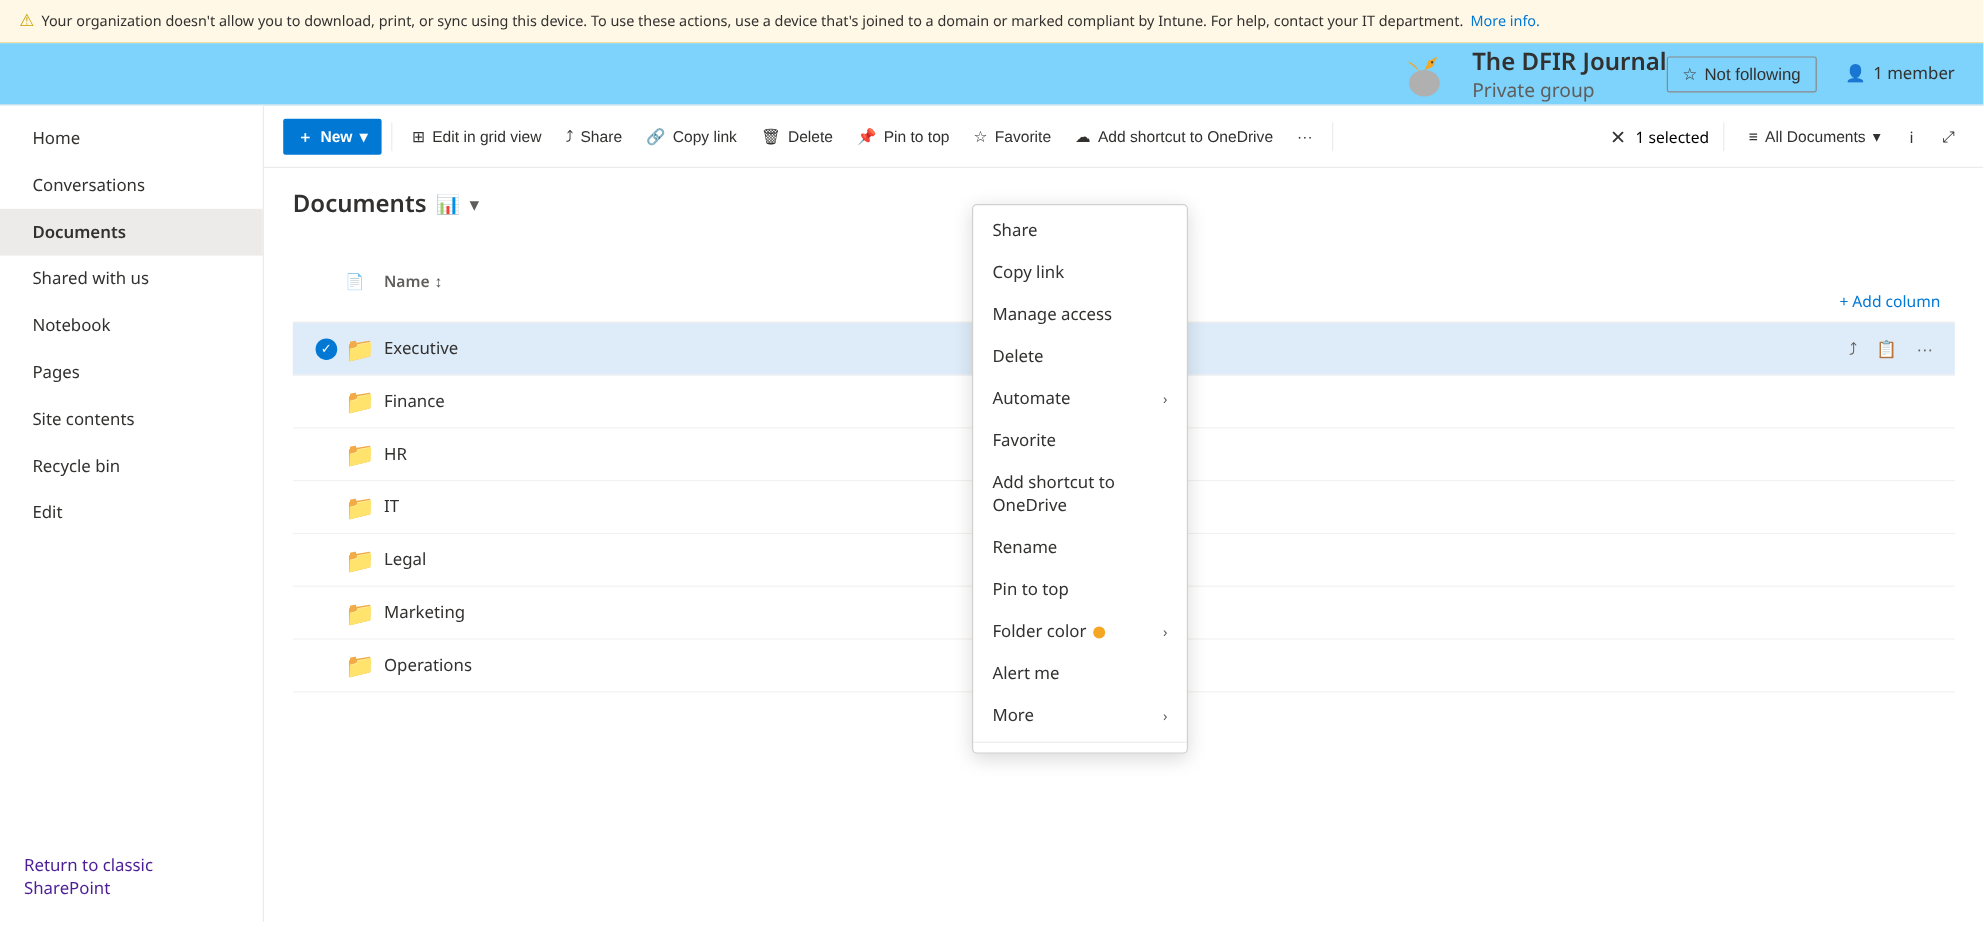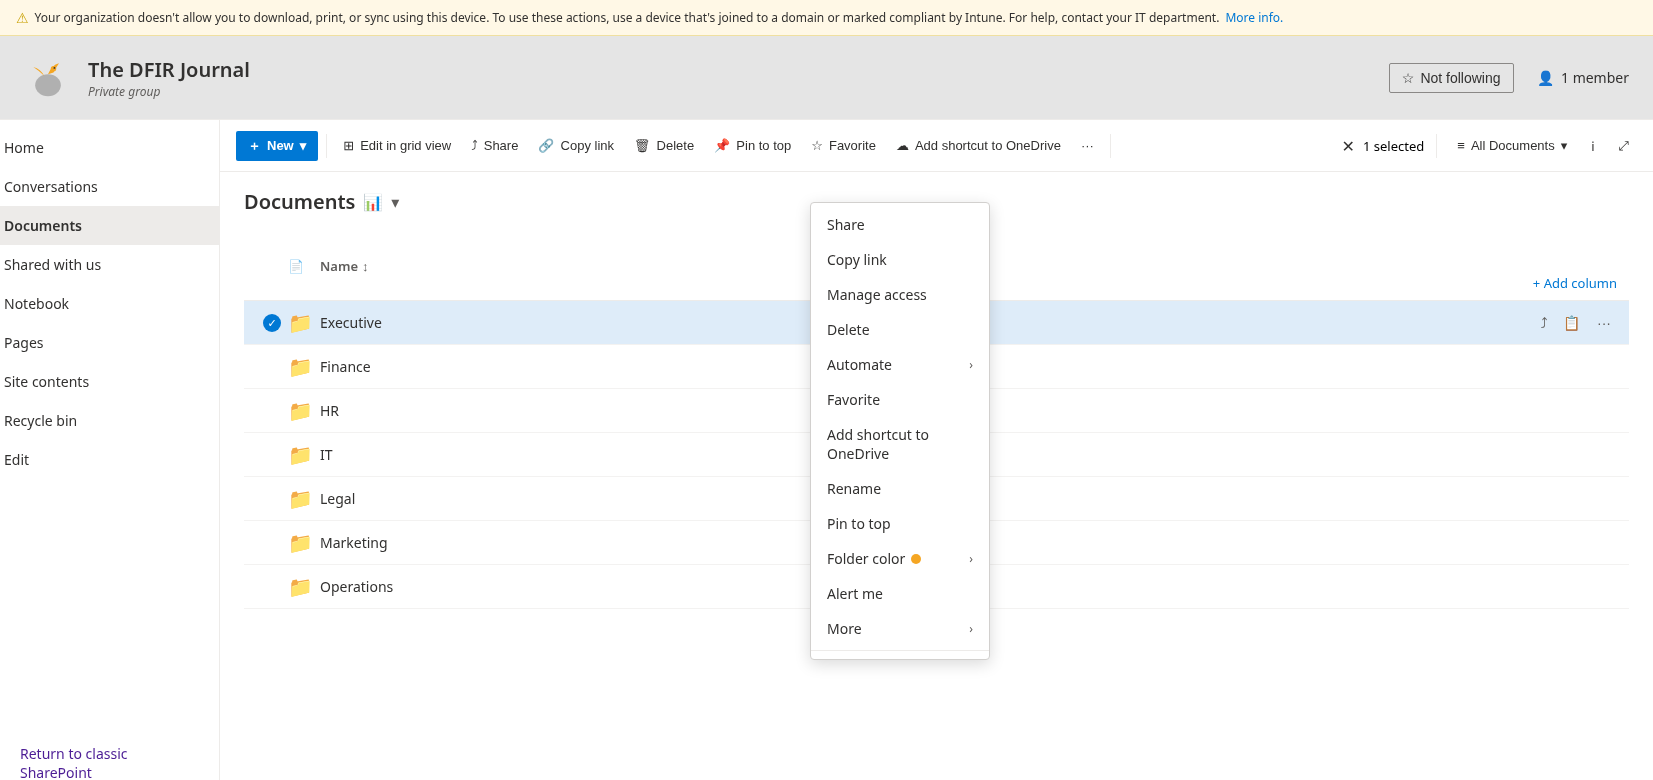--- a/index.html
+++ b/index.html
@@ -18,31 +18,31 @@
       min-height: 32px;
     }
     .warning-bar .warn-icon { color: #c8a000; font-size: 14px; flex-shrink: 0; }
     .warning-bar a { color: #0078d4; text-decoration: none; }
 
     
     .site-header {
       display: flex;
       align-items: center;
       padding: 0 24px;
-      height: 84px;
+      height: 52px;
       border-bottom: 1px solid #edebe9;
-      background: #e5e5e5;
-      justify-content: space-between;
+      background: #7dd3fc;
+      justify-content: flex-end;
     }
     .site-header-left { display: flex; align-items: center; gap: 16px; }
     .site-logo { width: 48px; height: 48px; display: flex; align-items: center; justify-content: center; }
     .site-logo svg { width: 44px; height: 44px; }
     .site-title-block { display: flex; flex-direction: column; }
     .site-title { font-size: 20px; font-weight: 600; color: #323130; }
-    .site-subtitle { font-size: 12px; color: #605e5c; font-style: italic; }
+    .site-subtitle { font-size: 16px; color: #605e5c; }
     .site-header-right { display: flex; align-items: center; gap: 24px; }
     .not-following-btn {
       display: flex; align-items: center; gap: 6px;
       background: none; border: 1px solid #8a8886; border-radius: 2px;
       padding: 6px 12px; cursor: pointer; font-size: 14px; color: #323130;
     }
     .member-count { display: flex; align-items: center; gap: 6px; font-size: 14px; color: #323130; }
 
     
     .page-layout { display: flex; height: calc(780px - 32px - 68px); }
@@ -53,21 +53,21 @@
       min-width: 220px;
       background: #fff;
       border-right: 1px solid #edebe9;
       padding: 8px 0;
       display: flex;
       flex-direction: column;
       justify-content: space-between;
     }
     .sidebar-nav { display: flex; flex-direction: column; }
     .sidebar-item {
-      padding: 10px 4px;
+      padding: 10px 27px;
       cursor: pointer;
       font-size: 14px;
       color: #323130;
       border-radius: 0;
       white-space: nowrap;
     }
     .sidebar-item.active { background: #edebe9; font-weight: 600; }
     .sidebar-bottom { padding: 10px 20px; font-size: 14px; color: #4c1d95; cursor: pointer; }
 
     

